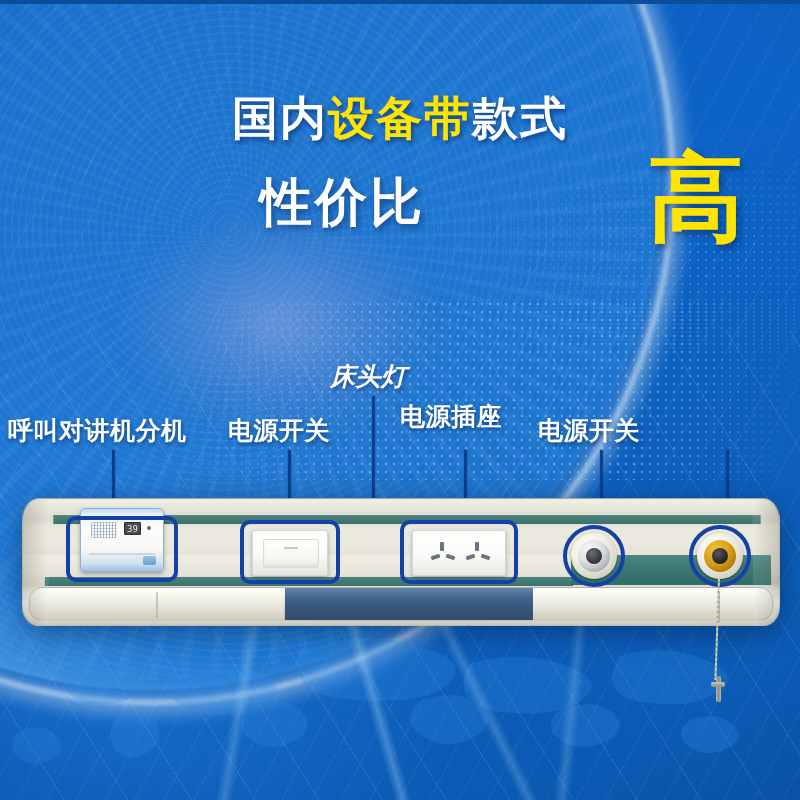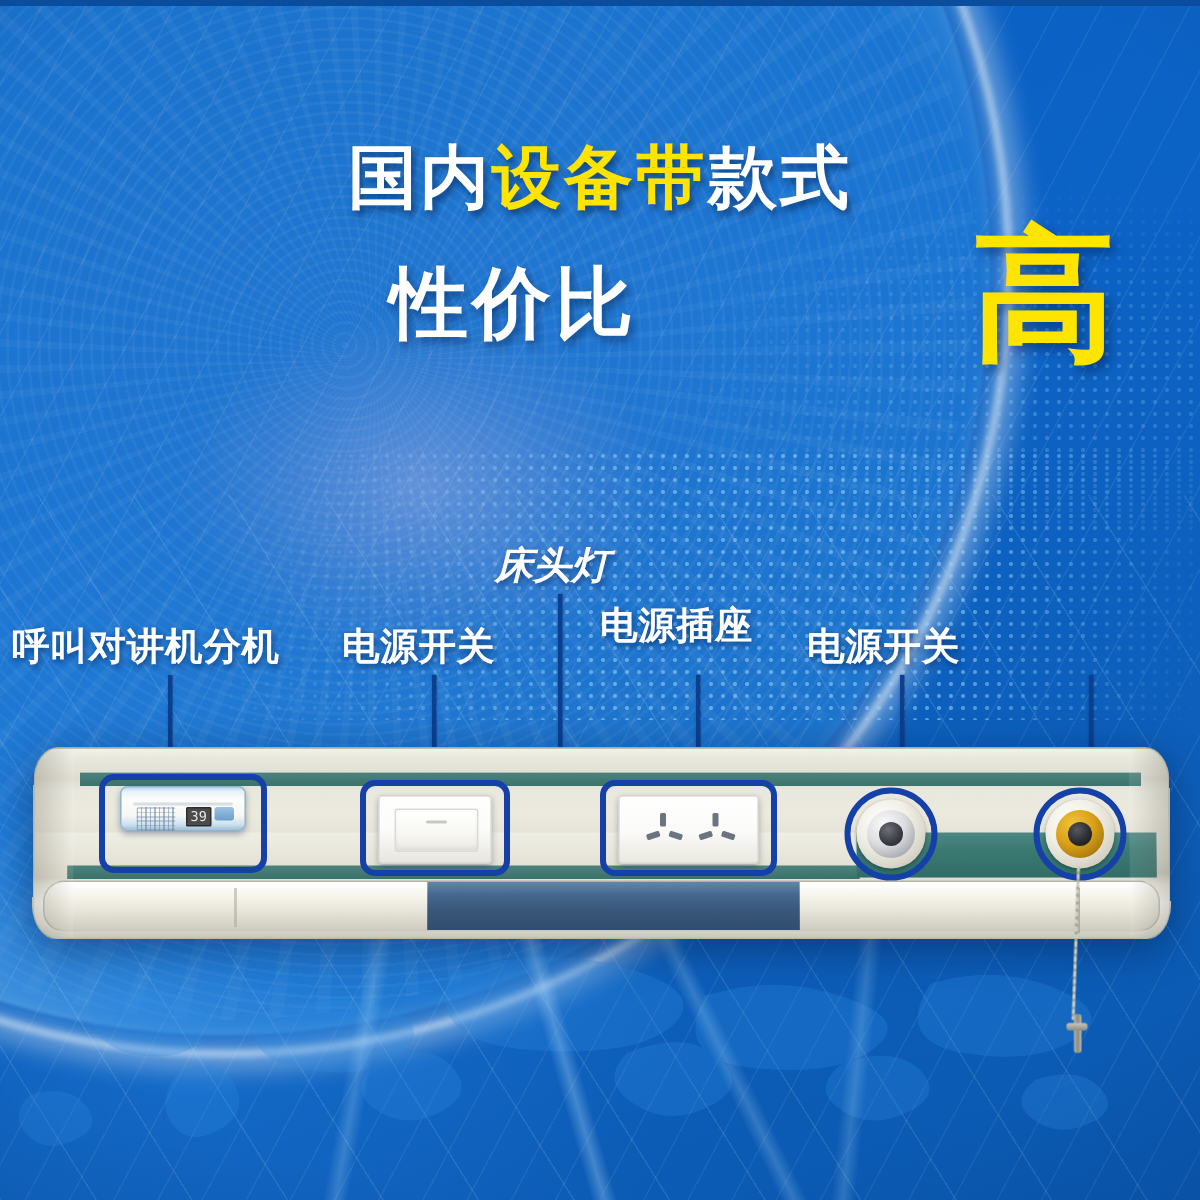--- a/index.html
+++ b/index.html
@@ -217,22 +217,22 @@
   .endcap {
     position: absolute; top: 0; bottom: 0; width: 26px;
     background: linear-gradient(90deg, rgba(120,118,105,.30), rgba(255,255,255,.1));
   }
   .endcap.left  { left: 0;  border-radius: 16px 0 0 16px; }
   .endcap.right { right: 0; border-radius: 0 16px 16px 0;
                   background: linear-gradient(270deg, rgba(120,118,105,.30), rgba(255,255,255,.1)); }
 
   
   .intercom {
-    position: absolute; left: 80px; top: 524px;
-    width: 84px; height: 30px;
+    position: absolute; left: 80px; top: 508px;
+    width: 84px; height: 64px;
     border-radius: 5px;
     background: linear-gradient(180deg, #bcd9ef 0%, #e9f2f9 10%, #fdfdfb 30%, #f7f8f5 66%, #cfe0ee 88%, #9fc2de 100%);
     border: 1px solid #8fb4d2;
     box-shadow: 0 2px 4px rgba(0,30,70,.35);
   }
   .intercom-grille {
     position: absolute; left: 10px; top: 13px; width: 26px; height: 16px;
     background:
       repeating-linear-gradient(90deg, rgba(110,135,160,.55) 0 1px, rgba(0,0,0,0) 1px 3px),
       repeating-linear-gradient(0deg, rgba(110,135,160,.35) 0 1px, rgba(0,0,0,0) 1px 3px);

